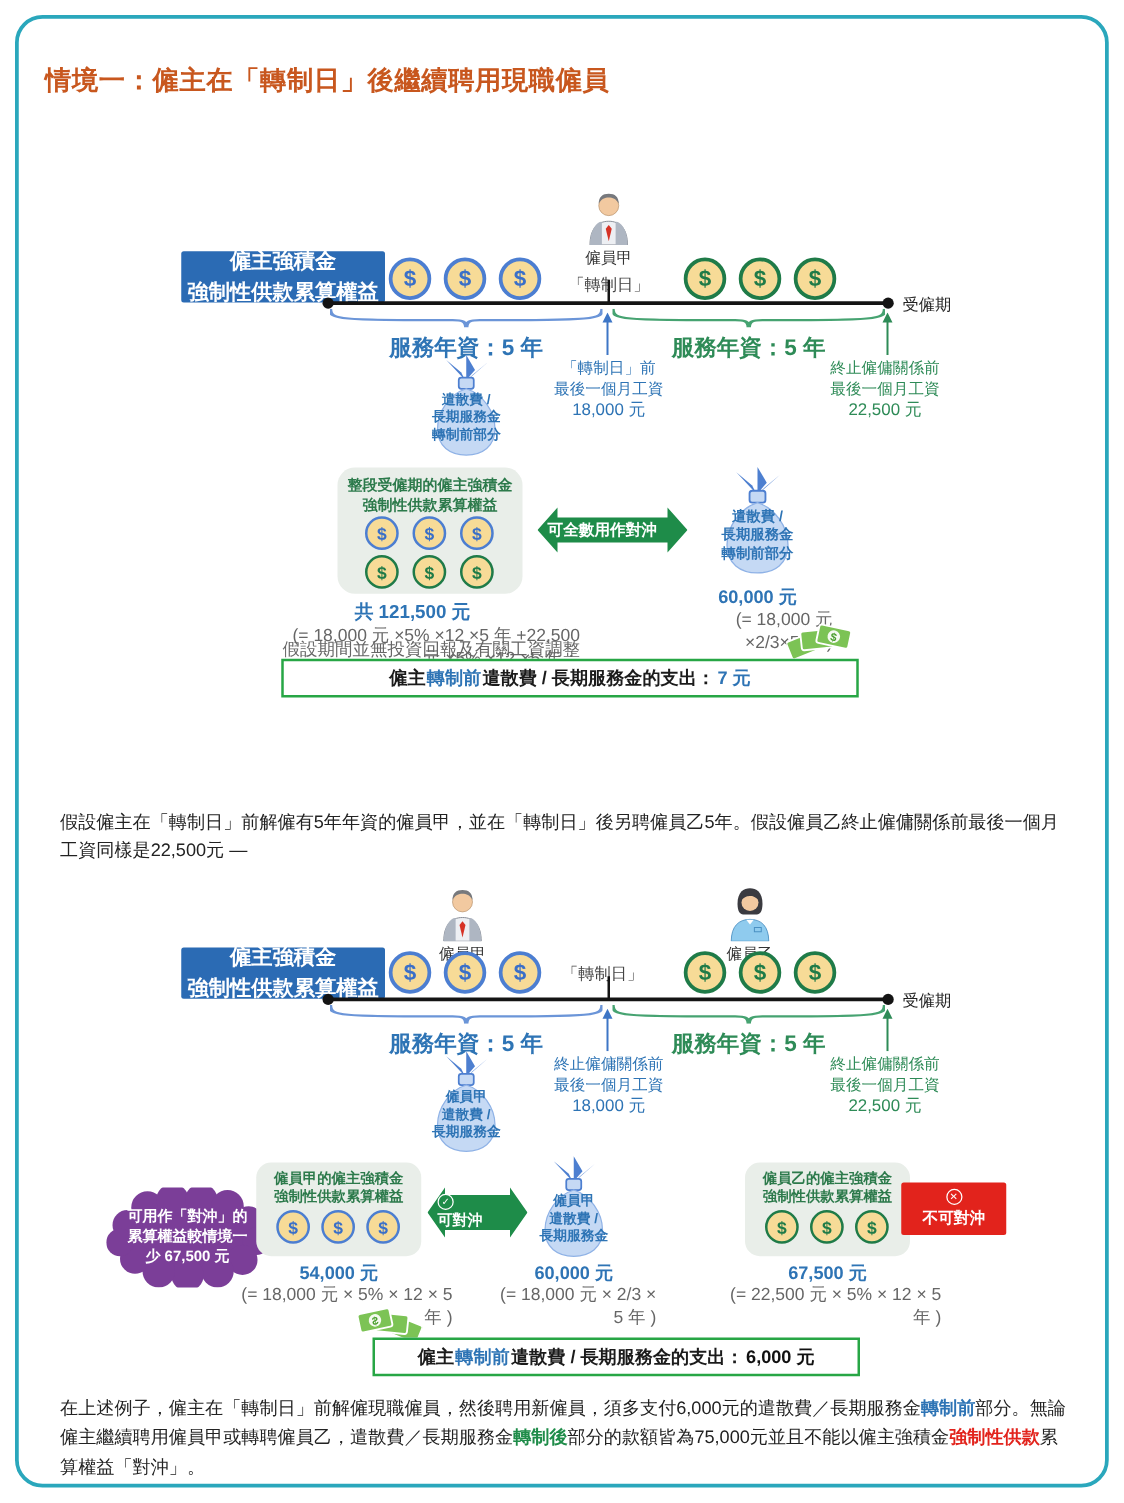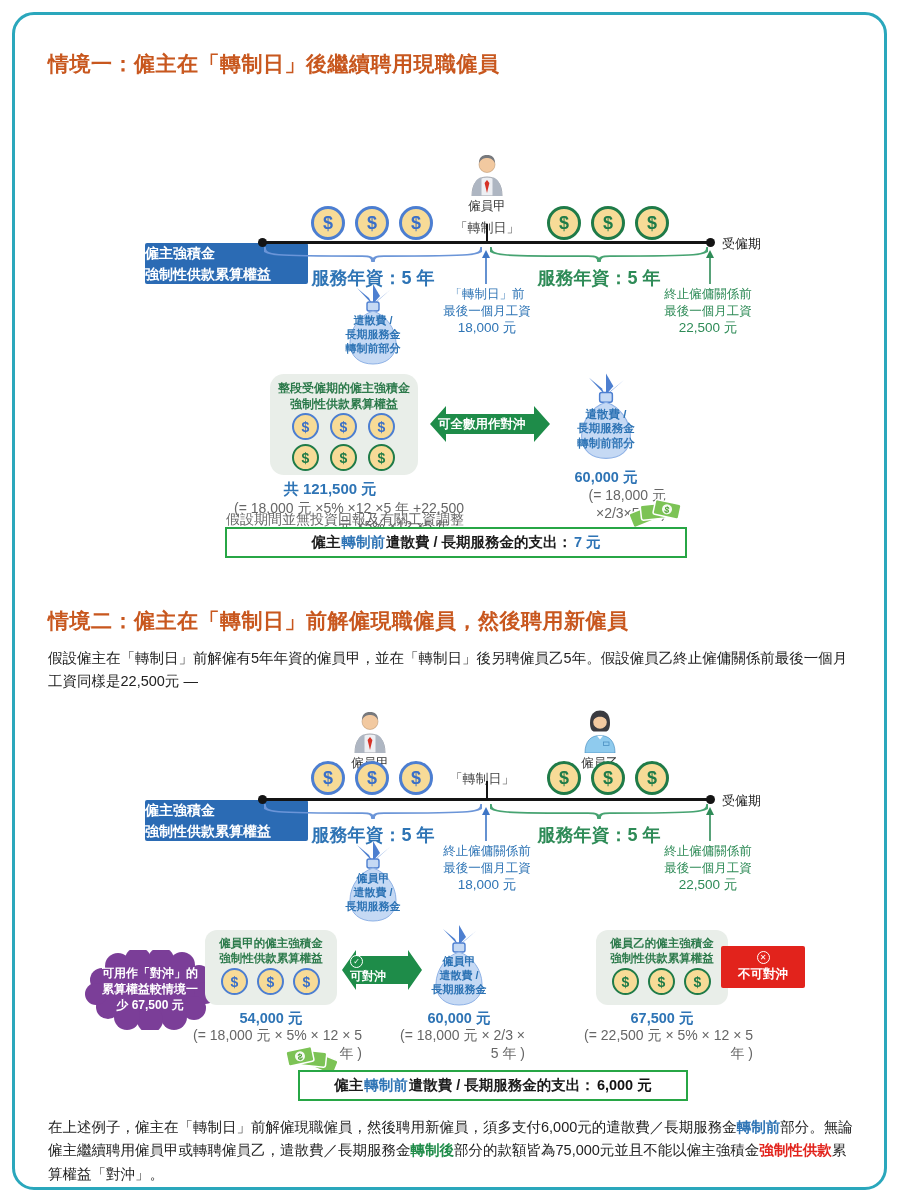--- a/index.html
+++ b/index.html
@@ -3,21 +3,21 @@
 <meta charset="utf-8">
 <style>
   html,body{margin:0;padding:0;}
   body{font-family:"Liberation Sans","DejaVu Sans",sans-serif;background:#fff;}
   .page{position:relative;width:899px;height:1202px;background:#fff;overflow:hidden;}
   .frame{position:absolute;left:12px;top:12px;right:12px;bottom:12px;border:3px solid #2AA7BC;border-radius:22px;}
   .abs{position:absolute;}
   .c{text-align:center;}
   .sec-title{font-size:21px;font-weight:bold;color:#C8571E;letter-spacing:.5px;}
   .para{font-size:14.5px;color:#222;line-height:1.62;}
-  .tag{background:#2B6BB4;color:#fff;font-size:14px;font-weight:bold;line-height:1.45;display:flex;flex-direction:column;justify-content:center;border-radius:2px;margin-top:42px;}
+  .tag{background:#2B6BB4;color:#fff;font-size:17px;font-weight:bold;line-height:1.45;display:flex;flex-direction:column;justify-content:center;text-align:center;border-radius:2px;}
   .coin{width:34px;height:34px;border-radius:50%;background:#F7DB97;display:flex;align-items:center;justify-content:center;font-weight:bold;font-size:18px;box-sizing:border-box;}
   .coin.b{border:3px solid #4C7ED1;color:#3A6FC8;}
   .coin.g{border:3px solid #1F7B48;color:#1F7B48;}
   .coin.sm{width:27px;height:27px;font-size:14px;border-width:2.5px;}
   .tl-line{height:3px;background:#141414;}
   .tl-dot{width:9px;height:9px;border-radius:50%;background:#141414;}
   .tick{width:2px;background:#141414;}
   .axis-label{font-size:13px;color:#222;}
   .plabel{font-size:12.5px;color:#333;}
   .svc{font-size:18px;font-weight:bold;}
@@ -40,21 +40,21 @@
   .circ{display:inline-flex;width:13px;height:13px;border:1.5px solid #fff;border-radius:50%;align-items:center;justify-content:center;font-size:8px;color:#fff;box-sizing:border-box;}
   .burst-text{color:#fff;font-weight:bold;font-size:12px;text-align:center;line-height:1.34;}
   .fb{color:#2E74B5;font-weight:bold;} .fg{color:#1F8C49;font-weight:bold;} .fr{color:#E2231C;font-weight:bold;}
 </style>
 </head>
 <body>
 
 <div class="page">
   <div class="frame"></div>
 
-  <div class="abs sec-title" style="left:48px;top:50px;">情境一：僱主在「轉制日」後繼續聘用現職僱員</div>
+  <div class="abs sec-title" style="left:36px;top:50px;">情境一：僱主在「轉制日」後繼續聘用現職僱員</div>
 
   <div class="abs tag" style="left:145px;top:201px;width:163px;height:41px;">
     <span>僱主強積金</span>
     <span>強制性供款累算權益</span>
   </div>
 
   <svg class="abs" style="left:469px;top:152px;" width="36" height="44" viewBox="0 0 36 44">
     <path d="M3,44 C3,31 9,25 18,25 C27,25 33,31 33,44 Z" fill="#EDEFF3" stroke="#8a8f98" stroke-width="0.8"></path>
     <path d="M3,44 C3,31 9,25 12.5,25.5 L12.5,44 Z" fill="#AEB6C2"></path>
     <path d="M33,44 C33,31 27,25 23.5,25.5 L23.5,44 Z" fill="#AEB6C2"></path>
@@ -170,21 +170,20 @@
         <text x="36" y="18" text-anchor="middle" font-size="9" font-weight="bold" fill="#4a9e2e">$</text>
       </g>
   </svg>
   <div class="abs expense" style="left:225px;top:527px;width:462px;height:31px;">
     <span>僱主</span>
       <span class="hl">轉制前</span>
       <span>遣散費 / 長期服務金的支出：</span>
       <span class="amt-blue">7 元</span>
   </div>
 
-  <div class="abs sec-title" style="left:48px;top:607px;">情境二：僱主在「轉制日」前解僱現職僱員，然後聘用新僱員</div>
   <div class="abs para" style="left:48px;top:647px;width:805px;">假設僱主在「轉制日」前解僱有5年年資的僱員甲，並在「轉制日」後另聘僱員乙5年。假設僱員乙終止僱傭關係前最後一個月工資同樣是22,500元 —</div>
 
   <div class="abs tag" style="left:145px;top:758px;width:163px;height:41px;">
     <span>僱主強積金</span>
     <span>強制性供款累算權益</span>
   </div>
 
   <svg class="abs" style="left:352px;top:709px;" width="36" height="44" viewBox="0 0 36 44">
     <path d="M3,44 C3,31 9,25 18,25 C27,25 33,31 33,44 Z" fill="#EDEFF3" stroke="#8a8f98" stroke-width="0.8"></path>
     <path d="M3,44 C3,31 9,25 12.5,25.5 L12.5,44 Z" fill="#AEB6C2"></path>

